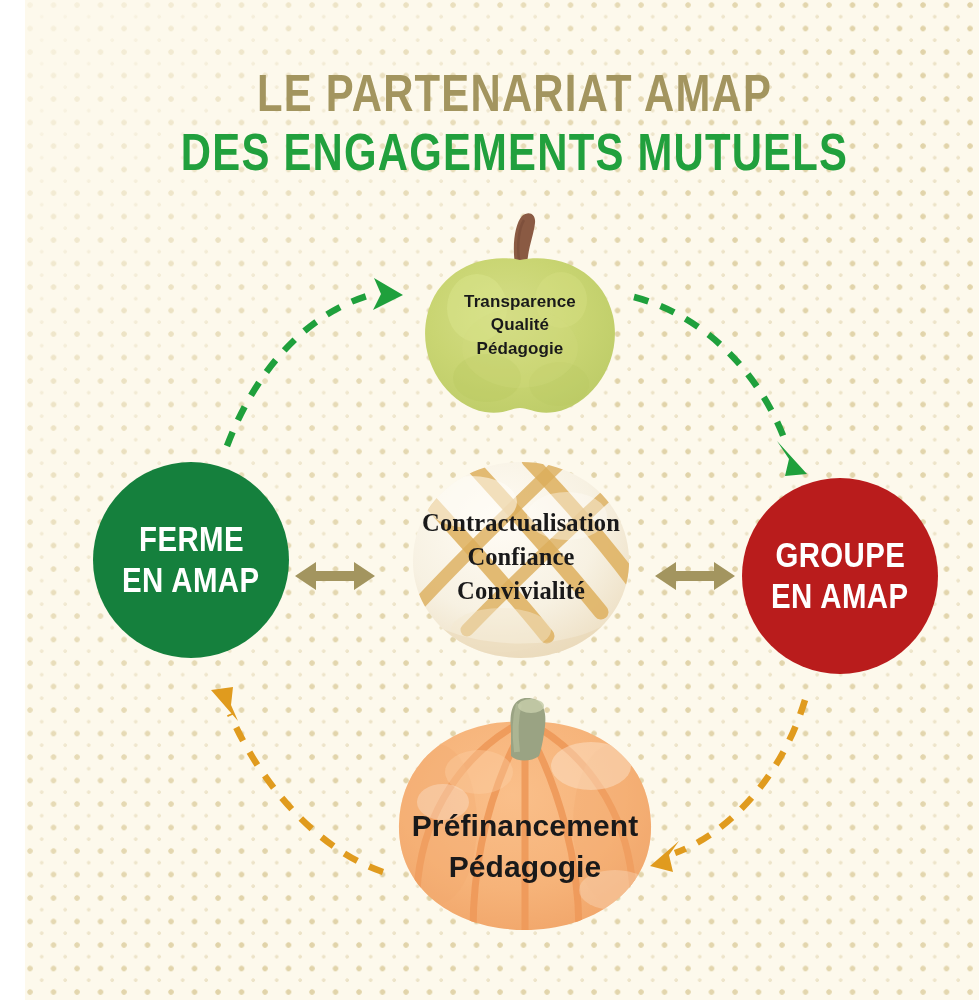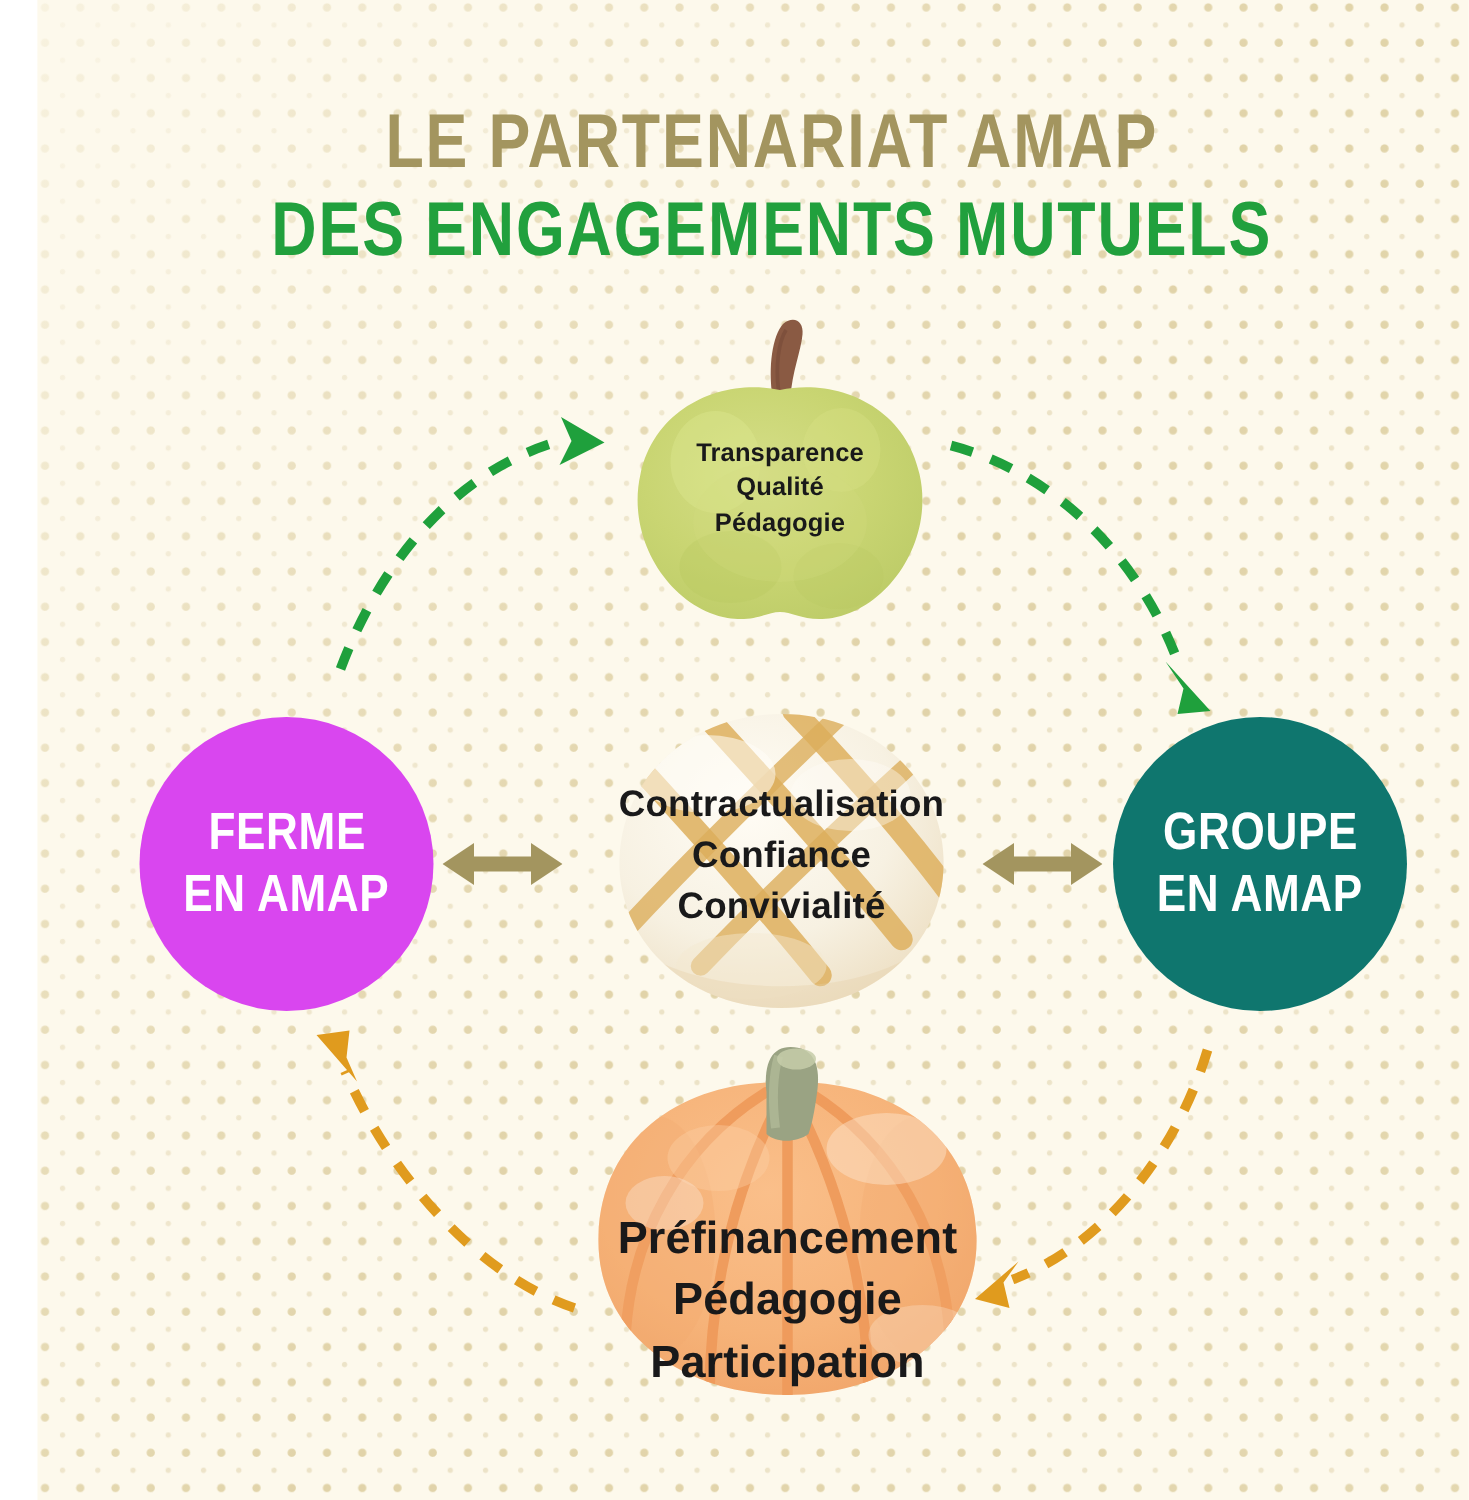--- a/index.html
+++ b/index.html
@@ -83,41 +83,41 @@
     font-family: "Liberation Sans Narrow", "Liberation Sans", sans-serif;
     font-weight: bold;
     font-size: 35px;
     letter-spacing: 0.5px;
     transform: scaleX(0.84);
     white-space: nowrap;
     line-height: 1.16;
   }
   #circle-farm {
     left: 68px;
-    top: 478px;
+    top: 462px;
     width: 196px;
     height: 196px;
-    background: #d946ef;
+    background: #15803d;
   }
   #circle-group {
     left: 717px;
     top: 478px;
     width: 196px;
     height: 196px;
-    background: #0f766e;
+    background: #b91c1c;
   }
 
   
   .food {
     position: absolute;
   }
   .food svg { display: block; }
 
   #apple-node  { left: 384px; top: 208px;  width: 222px; height: 212px; }
-  #bread-node  { left: 376px; top: 472px;  width: 240px; height: 204px; }
+  #bread-node  { left: 376px; top: 458px;  width: 240px; height: 204px; font-family: Liberation Serif, serif; }
   #pumpkin-node{ left: 366px; top: 694px;  width: 268px; height: 242px; }
 
   .food-text {
     position: absolute;
     left: 0;
     width: 100%;
     text-align: center;
     color: #19191a;
     font-weight: bold;
     line-height: 1.38;
@@ -317,21 +317,20 @@
                C 118 14 124 4 136 4
                C 150 4 156 14 154 32
                C 152 48 150 56 148 62
                C 140 68 126 68 120 62 Z" fill="#9aa383"></path>
       <path d="M 128 10 C 124 24 124 42 126 58" fill="none" stroke="#b6be9b" stroke-width="6" opacity="0.65"></path>
       <ellipse cx="140" cy="12" rx="13" ry="7" fill="#c6cda9" opacity="0.85"></ellipse>
     </svg>
     <div class="food-text" id="pumpkin-text">
       <span>Préfinancement</span>
       <span>Pédagogie</span>
-      <span>Participation</span>
     </div>
   </div>
 
   <div class="dbl-arrow" id="arrow-left-pair">
     <svg width="80" height="36" viewBox="0 0 80 36">
       <path d="M 0 18 L 21 4 L 21 13 L 59 13 L 59 4 L 80 18 L 59 32 L 59 23 L 21 23 L 21 32 Z" fill="#a3955f"></path>
     </svg>
   </div>
 
   <div class="dbl-arrow" id="arrow-right-pair">

